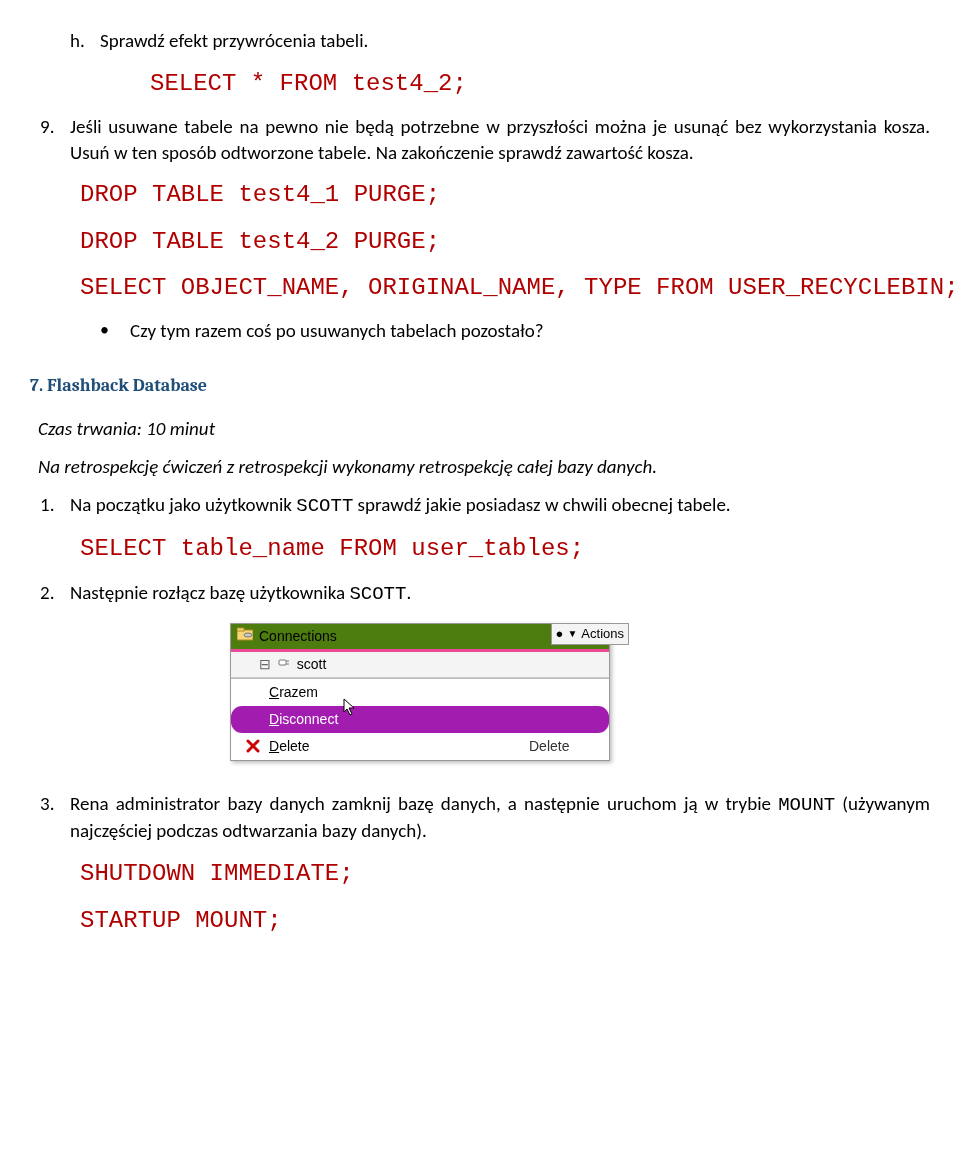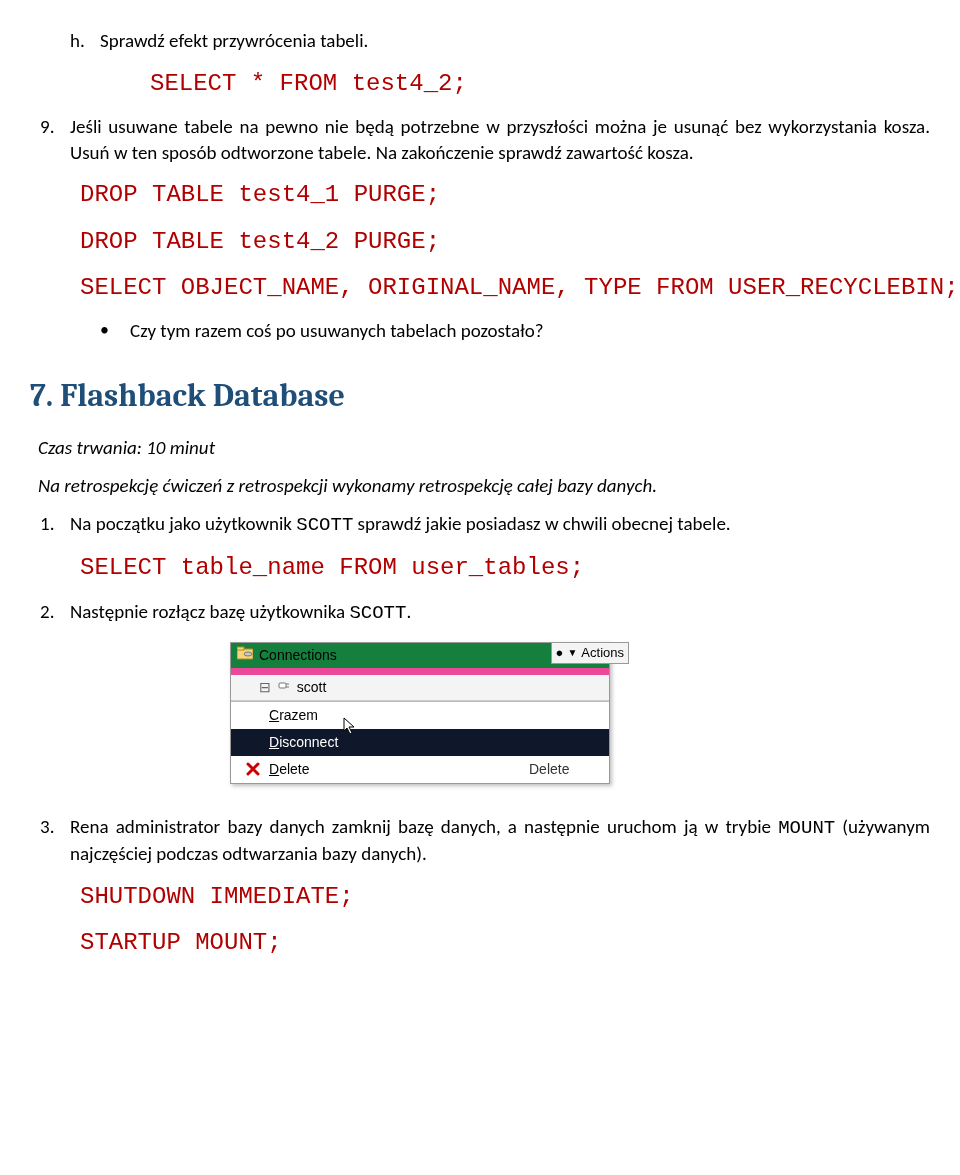--- a/index.html
+++ b/index.html
@@ -35,21 +35,21 @@
     margin: 10px 0 10px 70px;
   }
   .bullet-row .dot {
     flex: 0 0 30px;
     font-size: 18px;
   }
   .bullet-row .content { flex: 1; }
   .heading {
     font-family: Cambria, Georgia, serif;
     color: #1f4e79;
-    font-size: 32px;
+    font-size: 18px;
     font-weight: bold;
     margin: 30px 0 18px 0;
   }
   .para { margin: 12px 8px; font-style: italic; }
   .justify { text-align: justify; }
   .mono-inline { font-family: Consolas, 'Courier New', monospace; }
 
   
   .menu-mock {
     margin: 16px 0 30px 200px;
@@ -58,22 +58,22 @@
     font-size: 14px;
     background: #fff;
     border: 1px solid #999;
     box-shadow: 2px 2px 4px rgba(0,0,0,0.25);
     position: relative;
   }
   .menu-header {
     display: flex;
     align-items: flex-start;
     padding: 3px 6px;
-    border-bottom: 7px solid #ec4899;
-    background: #15803d;
+    border-bottom: 3px solid #ec4899;
+    background: #4d7c0f;
   }
   .menu-header .icon { margin-right: 6px; }
   .menu-sub {
     display: flex;
     align-items: center;
     padding: 3px 6px 3px 28px;
     border-bottom: 1px solid #ccc;
     background: #f4f4f4;
   }
   .menu-item {
@@ -83,22 +83,23 @@
   }
   .menu-item .icon-cell {
     flex: 0 0 24px;
     display: flex;
     align-items: center;
     justify-content: center;
   }
   .menu-item .label-cell { flex: 1; padding-left: 4px; }
   .menu-item .shortcut-cell { flex: 0 0 70px; text-align: left; color: #333; }
   .menu-item.highlight {
-    background: #0f172a;
+    background: #a21caf;
     color: #fff;
+    border-radius: 11px;
   }
   .actions-topright {
     position: absolute;
     top: -1px;
     right: -20px;
     background: #f4f4f4;
     border: 1px solid #999;
     font-family: Tahoma, Arial, sans-serif;
     font-size: 13px;
     padding: 1px 4px;

